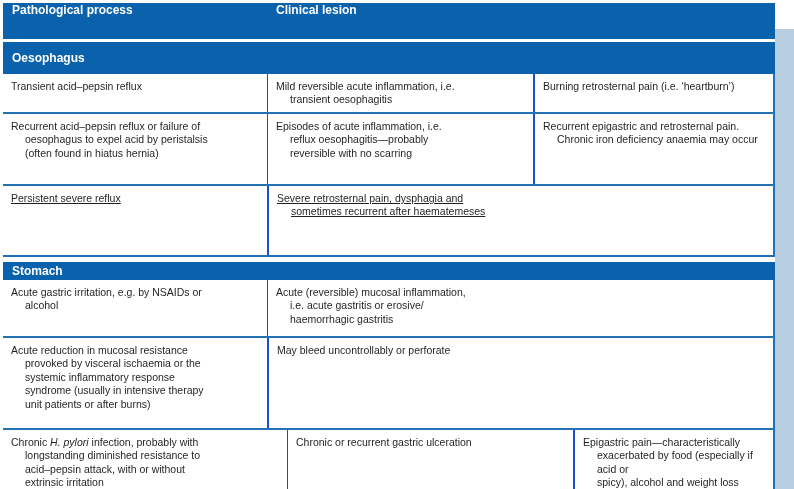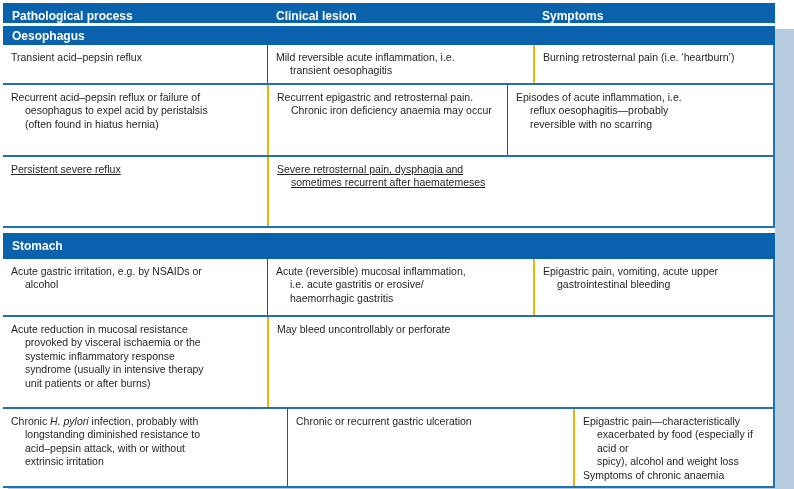--- a/index.html
+++ b/index.html
@@ -35,55 +35,55 @@
     width: 772px;
   }
 
   
   .band {
     background: #0a61ac;
     color: #ffffff;
     font-weight: bold;
     font-size: 12px;
   }
-  .header-band { display: flex; height: 20px; align-items: flex-end; }
+  .header-band { display: flex; height: 36px; align-items: flex-start; }
   .header-band .hc { padding-left: 9px; }
   .hc1 { width: 264px; }
   .hc2 { width: 266px; }
   .hc3 { flex: 1; }
 
   .gap1 { height: 3px; background: #ffffff; }
   .gap2 { height: 5px; background: #ffffff; }
 
   .section-band {
     display: flex;
     align-items: center;
     padding-left: 9px;
   }
-  .sb-oeso { height: 19px; }
-  .sb-stom { height: 26px; }
+  .sb-oeso { height: 32px; }
+  .sb-stom { height: 18px; }
 
   
   .row {
     display: flex;
     border-bottom: 2px solid #2470b4;
     border-right: 2px solid #2470b4;
     background: #ffffff;
   }
   .r1 { min-height: 40px; }
   .r2 { min-height: 72px; }
   .r3 { min-height: 71px; text-decoration: underline; }
   .r4 { min-height: 58px; }
   .r5 { min-height: 92px; }
   .r6 { min-height: 70px; gap: 20px; }
 
   .cell { padding: 6px 2px 4px 8px; }
   .c1 { width: 264px; }
   .c2 { width: 266px; border-left: 1px solid #b91c1c; }
-  .c3 { flex: 1; border-left: 2px solid #eab308; }
+  .c3 { flex: 1; border-left: 2px solid #1d4ed8; }
 
   .cell p {
     font-size: 10.5px;
     line-height: 13.4px;
     color: #221f20;
     white-space: pre-line;
     padding-left: 14px;
     text-indent: -14px;
   }
   .cell p i { font-style: italic; }
@@ -94,21 +94,20 @@
 <div class="page">
 
   <div class="shadow-right"></div>
   <div class="shadow-bottom"></div>
 
   <div class="tbl">
 
     <div class="band header-band">
       <div class="hc hc1">Pathological process</div>
       <div class="hc hc2">Clinical lesion</div>
-      <div class="hc hc3">Symptoms</div>
     </div>
 
     <div class="gap1"></div>
 
     <div class="band section-band sb-oeso">Oesophagus</div>
 
     <div class="row r1">
       <div class="cell c1">
         <p>Transient acid–pepsin reflux</p>
       </div>
@@ -120,29 +119,29 @@
         <p>Burning retrosternal pain (i.e. ‘heartburn’)</p>
       </div>
     </div>
 
     <div class="row r2">
       <div class="cell c1">
         <p>Recurrent acid–pepsin reflux or failure of
 oesophagus to expel acid by peristalsis
 (often found in hiatus hernia)</p>
       </div>
-      <div class="cell c3">
-        <p>Recurrent epigastric and retrosternal pain.
-Chronic iron deficiency anaemia may occur</p>
-      </div>
       <div class="cell c2">
         <p>Episodes of acute inflammation, i.e.
 reflux oesophagitis—probably
 reversible with no scarring</p>
       </div>
+      <div class="cell c3">
+        <p>Recurrent epigastric and retrosternal pain.
+Chronic iron deficiency anaemia may occur</p>
+      </div>
     </div>
 
     <div class="row r3">
       <div class="cell c1">
         <p>Persistent severe reflux</p>
       </div>
       <div class="cell c3">
         <p>Severe retrosternal pain, dysphagia and
 sometimes recurrent after haematemeses</p>
       </div>
@@ -154,24 +153,20 @@
 
     <div class="row r4">
       <div class="cell c1">
         <p>Acute gastric irritation, e.g. by NSAIDs or
 alcohol</p>
       </div>
       <div class="cell c2">
         <p>Acute (reversible) mucosal inflammation,
 i.e. acute gastritis or erosive/
 haemorrhagic gastritis</p>
-      </div>
-      <div class="cell c3">
-        <p>Epigastric pain, vomiting, acute upper
-gastrointestinal bleeding</p>
       </div>
     </div>
 
     <div class="row r5">
       <div class="cell c1">
         <p>Acute reduction in mucosal resistance
 provoked by visceral ischaemia or the
 systemic inflammatory response
 syndrome (usually in intensive therapy
 unit patients or after burns)</p>

